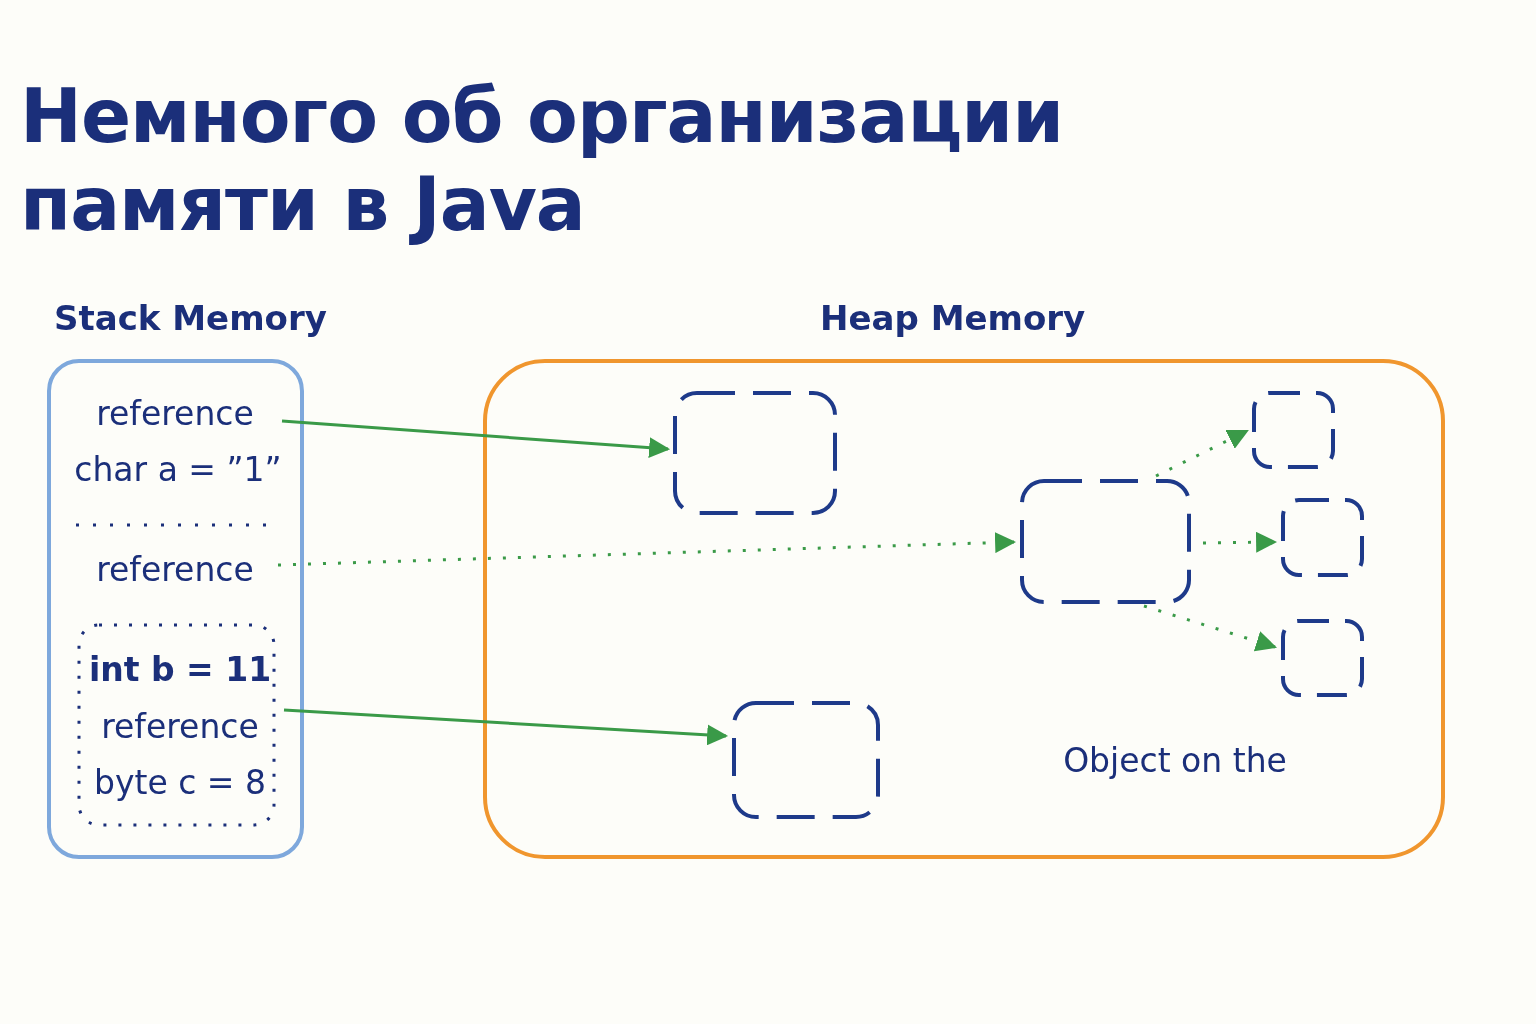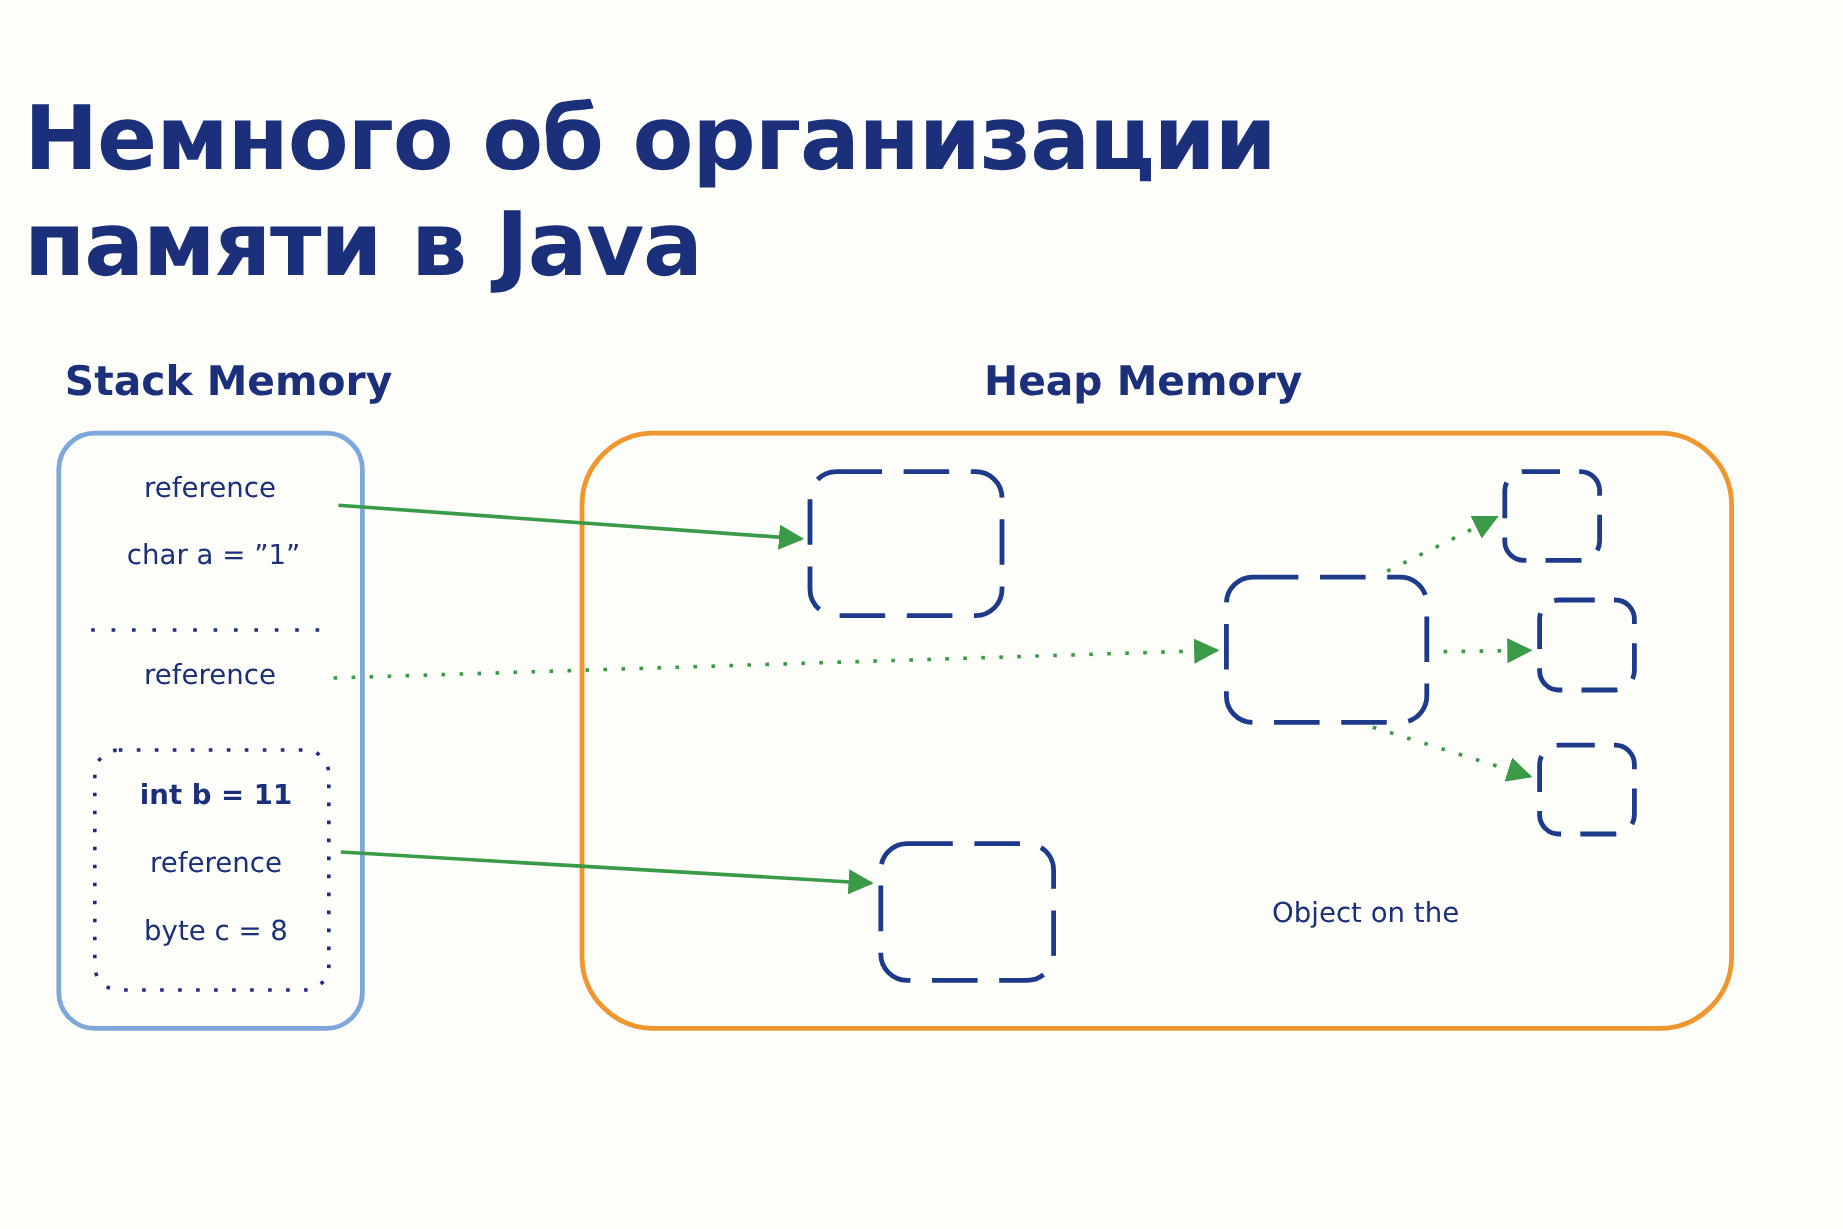--- a/index.html
+++ b/index.html
@@ -1,19 +1,19 @@
 <!DOCTYPE html>
 <html><head>
 <meta charset="utf-8">
 <style>
   html,body{margin:0;padding:0;}
   body{width:1536px;height:1024px;background:#fdfdf9;position:relative;overflow:hidden;font-family:"DejaVu Sans",sans-serif;color:#1b2f7a;}
   .title{position:absolute;left:20px;top:72px;font-family:"DejaVu Sans",sans-serif;font-weight:bold;font-size:74px;line-height:88px;color:#1b2f7a;letter-spacing:-1px;}
   .lbl{position:absolute;font-size:34px;font-weight:bold;color:#1b2f7a;}
-  .stk{position:absolute;font-size:23px;color:#1b2f7a;text-align:center;}
+  .stk{position:absolute;font-size:33px;color:#1b2f7a;text-align:center;}
   svg{position:absolute;left:0;top:0;}
 </style>
 </head>
 <body>
 
 <div class="title">
   <div>Немного об организации</div>
   <div>памяти в Java</div>
 </div>
 
@@ -46,15 +46,15 @@
   <line x1="1144" y1="606" x2="1275" y2="647" stroke="#3a9a48" stroke-width="3" stroke-dasharray="3,12" marker-end="url(#ah)"></line>
 </svg>
 
 <div class="stk" style="left:60px;width:230px;top:394px;">reference</div>
 <div class="stk" style="left:63px;width:230px;top:450px;">char a = ”1”</div>
 <div class="stk" style="left:60px;width:230px;top:550px;">reference</div>
 <div class="stk" style="left:80px;width:200px;top:650px;font-weight:bold;">int b = 11</div>
 <div class="stk" style="left:80px;width:200px;top:707px;">reference</div>
 <div class="stk" style="left:80px;width:200px;top:763px;">byte c = 8</div>
 
-<div class="stk" style="left:993px;width:290px;top:738px;line-height:46px;">
+<div class="stk" style="left:1030px;width:290px;top:738px;line-height:46px;">
   <div>Object on the</div>
 </div>
 
 </body></html>

